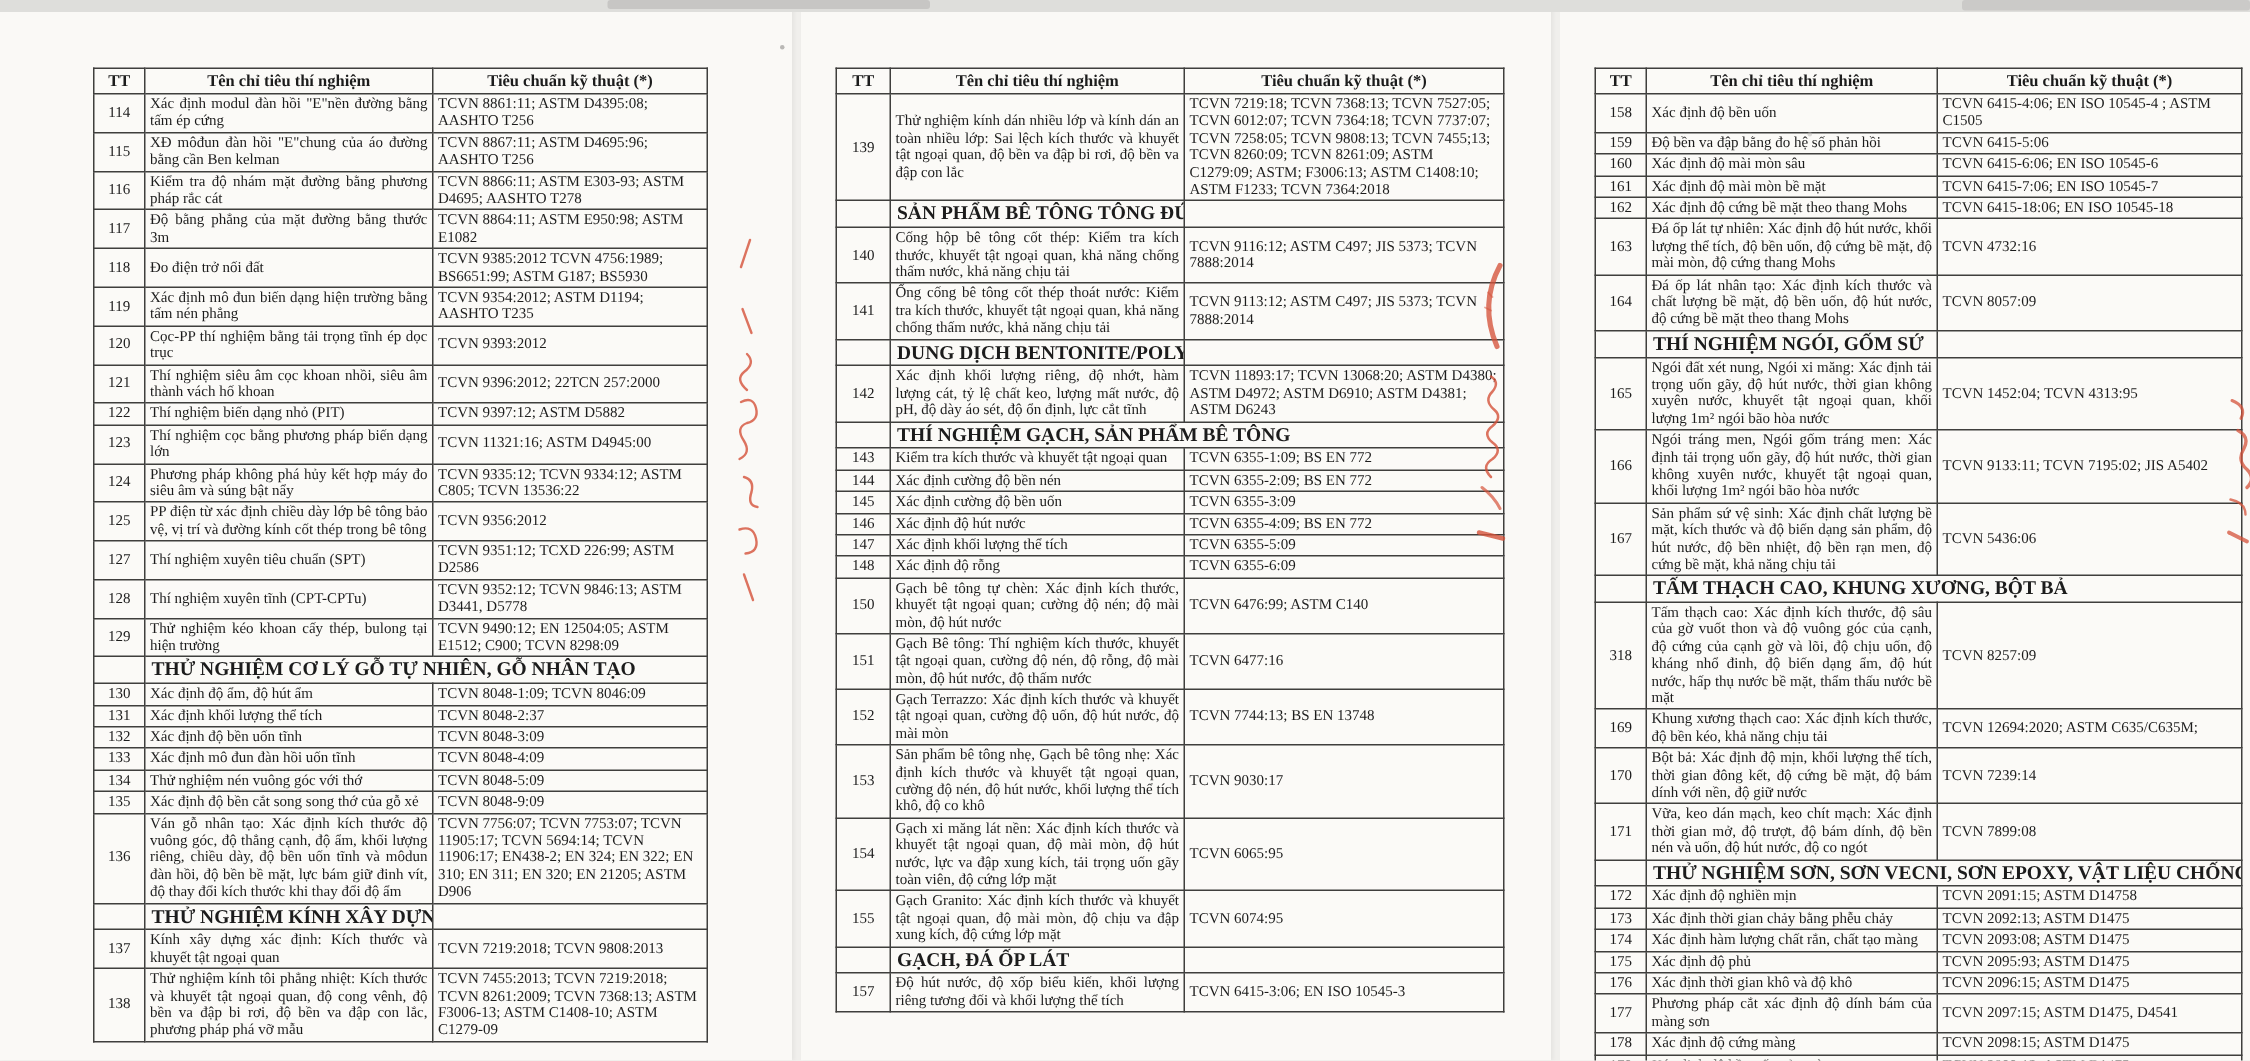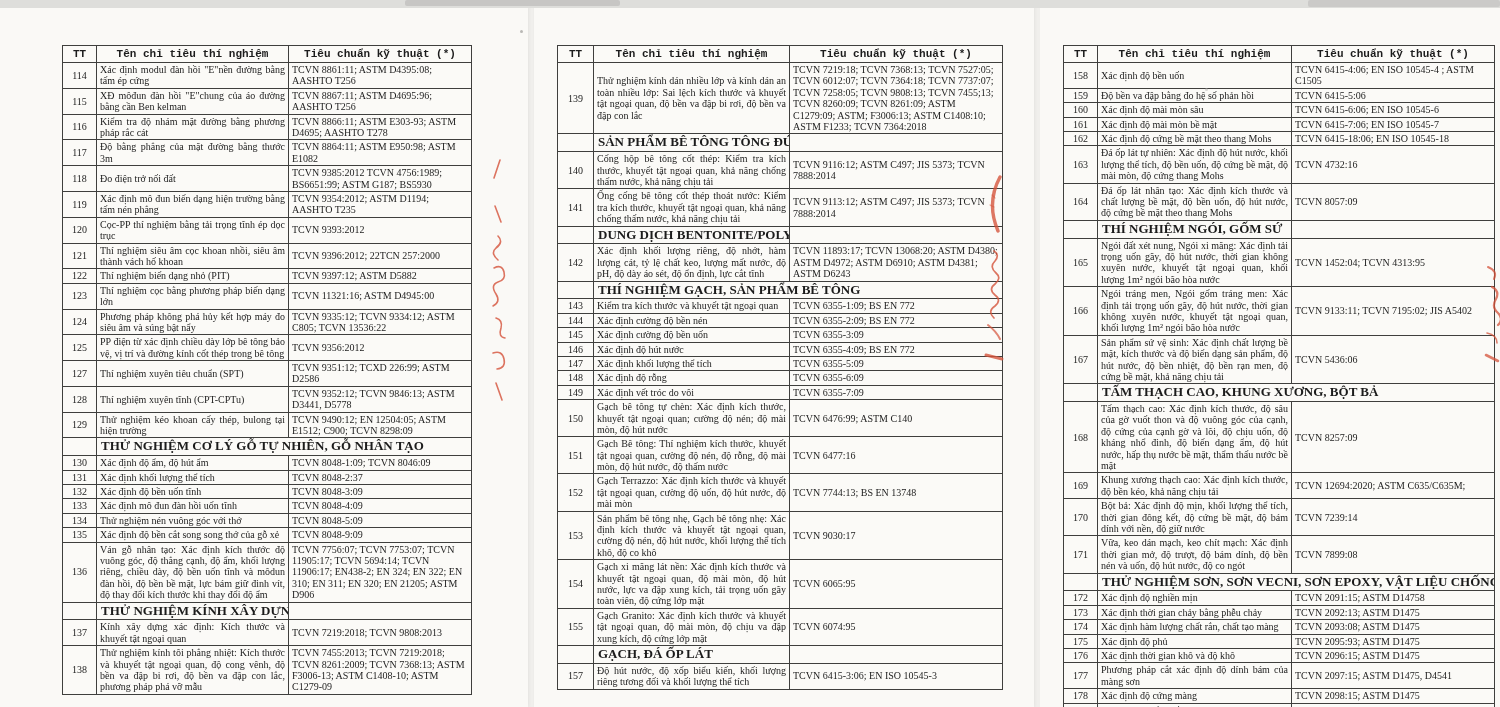--- a/index.html
+++ b/index.html
@@ -19,21 +19,21 @@
   .page-2 { left:534px; width:500px; box-shadow:1px 0 3px rgba(0,0,0,0.05); }
   .page-3 { left:1040px; width:460px; }
   .tbl-wrap { position:absolute; }
   .tbl-left  { left:62px;  top:45px; width:410px; }
   .tbl-mid   { left:557px; top:45px; width:446px; }
   .tbl-right { left:1063px; top:45px; width:432px; }
   table { border-collapse:collapse; table-layout:fixed; width:100%; background:#fbfaf7; }
   th, td { border:1px solid #3f3f3d; vertical-align:middle; }
   th {
     font-weight:bold; font-size:11px; text-align:center;
-    padding:2px 2px; line-height:1.1;font-family:Liberation Mono, monospace;
+    padding:2px 2px; line-height:1.1;
   }
   td { font-size:10px; line-height:1.14; padding:1px 3px; }
   td.tt { text-align:center; }
   td.name { text-align:justify; }
   td.std { text-align:left; }
   td.section { font-weight:bold; font-size:13px; padding:1px 4px; white-space:nowrap; overflow:hidden; }
   .ink { position:absolute; }
   .speck { position:absolute; width:3px; height:3px; border-radius:50%; background:#b9b8b5; }
 </style>
 </head>
@@ -268,25 +268,20 @@
           <td class="tt">147</td>
           <td class="name">Xác định khối lượng thể tích</td>
           <td class="std">TCVN 6355-5:09</td>
         </tr>
         <tr>
           <td class="tt">148</td>
           <td class="name">Xác định độ rỗng</td>
           <td class="std">TCVN 6355-6:09</td>
         </tr>
         <tr>
-          <td class="tt">149</td>
-          <td class="name">Xác định vết tróc do vôi</td>
-          <td class="std">TCVN 6355-7:09</td>
-        </tr>
-        <tr>
           <td class="tt">150</td>
           <td class="name">Gạch bê tông tự chèn: Xác định kích thước, khuyết tật ngoại quan; cường độ nén; độ mài mòn, độ hút nước</td>
           <td class="std">TCVN 6476:99; ASTM C140</td>
         </tr>
         <tr>
           <td class="tt">151</td>
           <td class="name">Gạch Bê tông: Thí nghiệm kích thước, khuyết tật ngoại quan, cường độ nén, độ rỗng, độ mài mòn, độ hút nước, độ thấm nước</td>
           <td class="std">TCVN 6477:16</td>
         </tr>
         <tr>
@@ -391,21 +386,21 @@
         <tr>
           <td class="tt">167</td>
           <td class="name">Sản phẩm sứ vệ sinh: Xác định chất lượng bề mặt, kích thước và độ biến dạng sản phẩm, độ hút nước, độ bền nhiệt, độ bền rạn men, độ cứng bề mặt, khả năng chịu tải</td>
           <td class="std">TCVN 5436:06</td>
         </tr>
         <tr>
           <td class="tt"></td>
           <td class="section" colspan="2">TẤM THẠCH CAO, KHUNG XƯƠNG, BỘT BẢ</td>
         </tr>
         <tr>
-          <td class="tt">168</td>
+          <td class="tt">318</td>
           <td class="name">Tấm thạch cao: Xác định kích thước, độ sâu của gờ vuốt thon và độ vuông góc của cạnh, độ cứng của cạnh gờ và lõi, độ chịu uốn, độ kháng nhổ đinh, độ biến dạng ẩm, độ hút nước, hấp thụ nước bề mặt, thẩm thấu nước bề mặt</td>
           <td class="std">TCVN 8257:09</td>
         </tr>
         <tr>
           <td class="tt">169</td>
           <td class="name">Khung xương thạch cao: Xác định kích thước, độ bền kéo, khả năng chịu tải</td>
           <td class="std">TCVN 12694:2020; ASTM C635/C635M;</td>
         </tr>
         <tr>
           <td class="tt">170</td>

